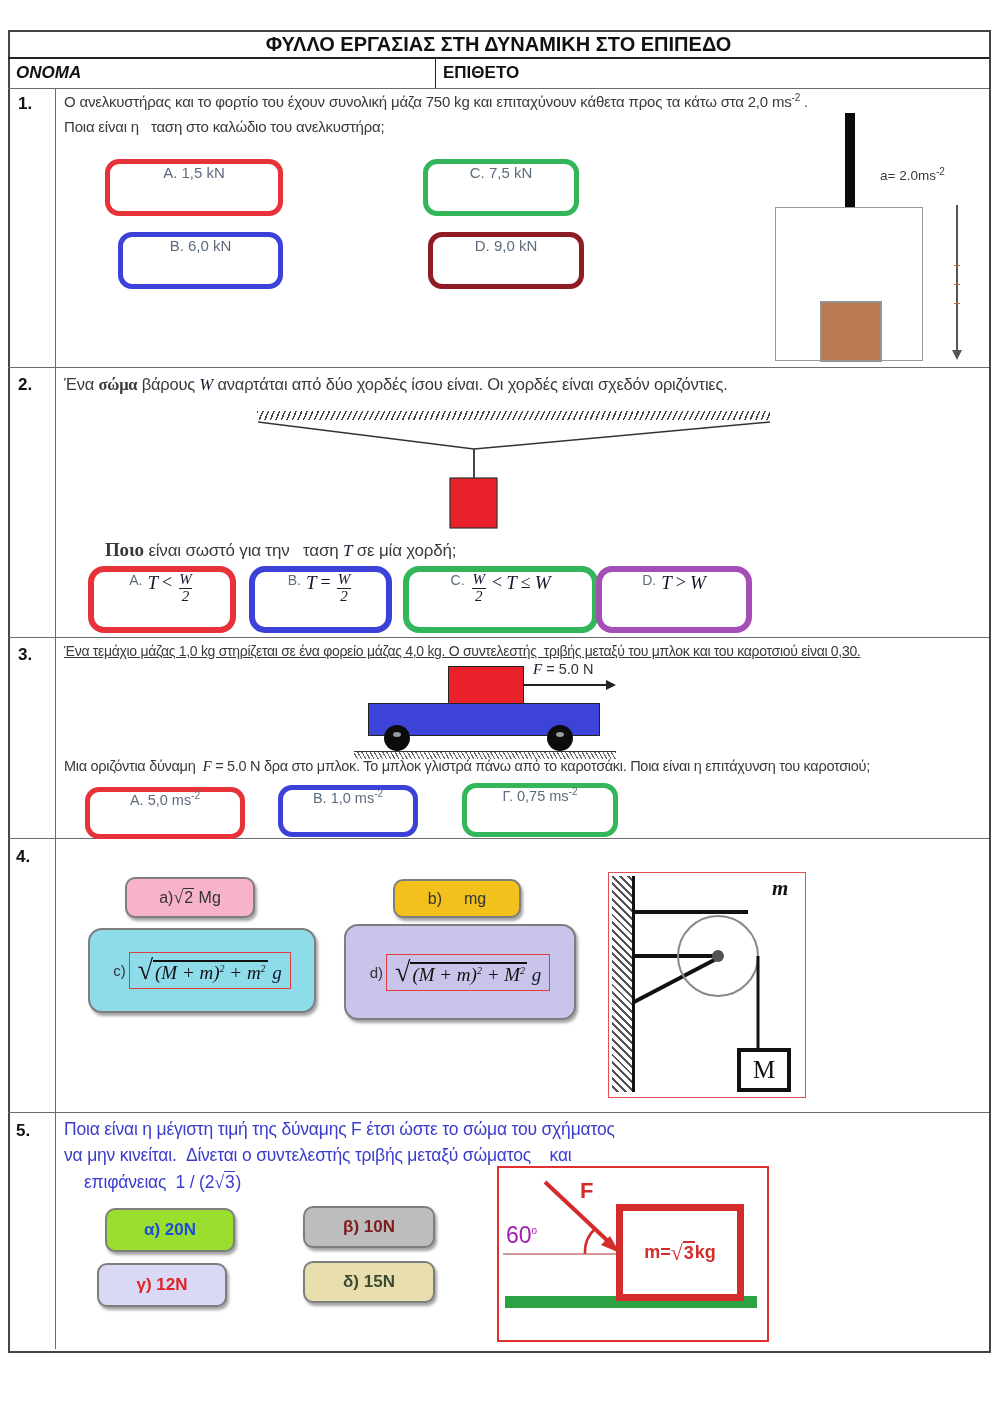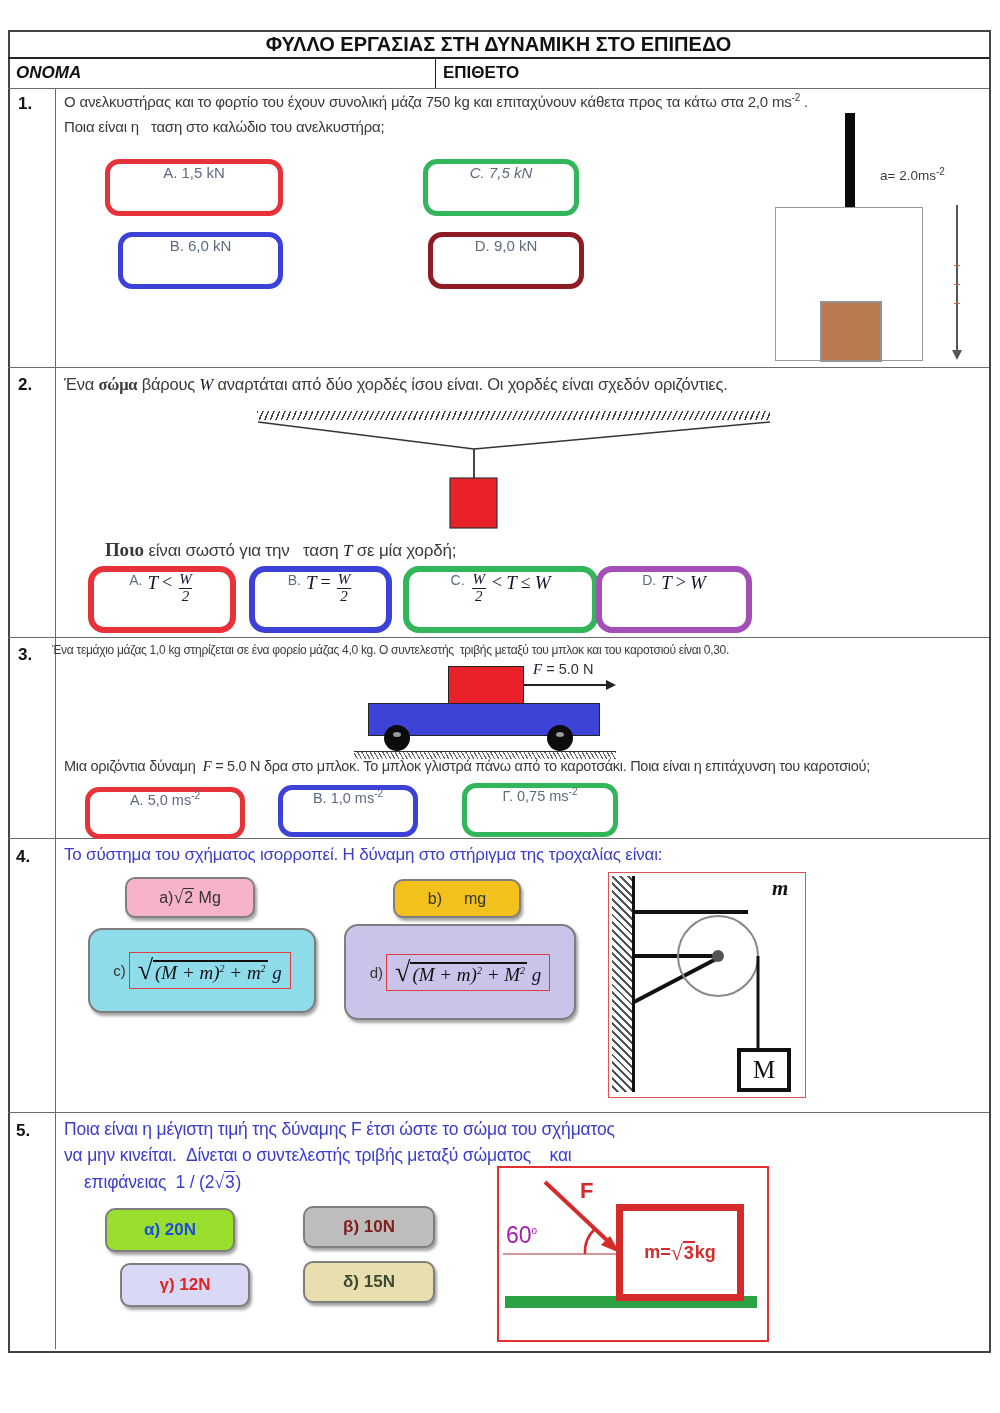--- a/index.html
+++ b/index.html
@@ -68,21 +68,21 @@
 
   <div class="qnum" style="left:18px;top:94px;">1.</div>
   <div class="qtext" style="left:64px;top:93px;">
     <span>Ο ανελκυστήρας και το φορτίο του έχουν συνολική μάζα 750 kg και επιταχύνουν κάθετα προς τα κάτω στα 2,0 ms</span><sup class="sup">-2</sup><span> .</span>
   </div>
   <div class="qtext" style="left:64px;top:118px;">Ποια είναι η &nbsp;&nbsp;ταση στο καλώδιο του ανελκυστήρα;</div>
 
   <div class="opt-outline" style="left: 105px; top: 159px; width: 168px; height: 47px; border-color: rgb(230, 50, 56);">
     <span>A. 1,5 kN</span>
   </div>
-  <div class="opt-outline" style="left: 423px; top: 159px; width: 146px; height: 47px; border-color: rgb(51, 182, 90); font-style: italic;">
+  <div class="opt-outline" style="left: 423px; top: 159px; width: 146px; height: 47px; border-color: rgb(51, 182, 90);">
     <span>C. 7,5 kN</span>
   </div>
   <div class="opt-outline" style="left: 118px; top: 232px; width: 155px; height: 47px; border-color: rgb(60, 65, 216);">
     <span>B. 6,0 kN</span>
   </div>
   <div class="opt-outline" style="left: 428px; top: 232px; width: 146px; height: 47px; border-color: rgb(143, 27, 36);">
     <span>D. 9,0 kN</span>
   </div>
 
   <div class="abs" style="left:845px;top:113px;width:10px;height:96px;background:#0a0a0a;"></div>
@@ -142,21 +142,21 @@
     <span class="mi">W</span>
   </div>
   <div class="opt-outline math" style="left: 596px; top: 566px; width: 144px; height: 55px; border-color: rgb(164, 79, 184);">
     <span class="opt-prefix">D.</span>
     <span class="mi">T</span>
     <span class="mop">&gt;</span>
     <span class="mi">W</span>
   </div>
 
   <div class="qnum" style="left:18px;top:645px;">3.</div>
-  <div class="qtext" style="left:52px;top:643px;font-size:12px;letter-spacing:-0.3px;">Ένα τεμάχιο μάζας 1,0 kg στηρίζεται σε ένα φορείο μάζας 4,0 kg. Ο συντελεστής &nbsp;τριβής μεταξύ του μπλοκ και του καροτσιού είναι 0,30.</div>
+  <div class="qtext" style="left:64px;top:643px;font-size:14px;letter-spacing:-0.3px;text-decoration:underline;">Ένα τεμάχιο μάζας 1,0 kg στηρίζεται σε ένα φορείο μάζας 4,0 kg. Ο συντελεστής &nbsp;τριβής μεταξύ του μπλοκ και του καροτσιού είναι 0,30.</div>
 
   <div class="abs" style="left:448px;top:666px;width:74px;height:38px;background:#e8212a;border:1px solid #222;"></div>
   <div class="abs" style="left:368px;top:703px;width:230px;height:31px;background:#3e43d8;border:1px solid #222;"></div>
   <div class="wheel abs" style="left:384px;top:725px;">
       <span class="hub"></span>
     </div>
   <div class="wheel abs" style="left:547px;top:725px;">
       <span class="hub"></span>
     </div>
   <div class="abs hatch-ground" style="left:354px;top:751px;width:262px;height:7px;"></div>
@@ -174,21 +174,20 @@
     <span><span>Α. 5,0 ms</span><sup class="sup">-2</sup></span>
   </div>
   <div class="opt-outline" style="left: 278px; top: 785px; width: 130px; height: 42px; font-size: 14.5px; border-color: rgb(60, 65, 216);">
     <span><span>Β. 1,0 ms</span><sup class="sup">-2</sup></span>
   </div>
   <div class="opt-outline" style="left: 462px; top: 783px; width: 146px; height: 44px; font-size: 14.5px; border-color: rgb(51, 182, 90);">
     <span><span>Γ. 0,75 ms</span><sup class="sup">-2</sup></span>
   </div>
 
   <div class="qnum" style="left:16px;top:847px;">4.</div>
-  <div class="qtext blue" style="left:64px;top:845px;font-size:17px;">Το σύστημα του σχήματος ισορροπεί. Η δύναμη στο στήριγμα της τροχαλίας είναι:</div>
 
   <div class="opt-fill" style="left: 125px; top: 877px; width: 126px; height: 37px; background-color: rgb(247, 179, 200);">
     <span>a)</span>
       <span class="rad-s">√</span>
       <span class="radbar-s">2</span>
       <span>&nbsp;Mg</span>
   </div>
   <div class="opt-fill" style="left: 393px; top: 879px; width: 124px; height: 35px; background-color: rgb(243, 193, 28);">
     <span style="margin-right:22px;">b)</span>
       <span>mg</span>
@@ -232,21 +231,21 @@
   <div class="qtext blue" style="left:64px;top:1171px;font-size:17.5px;margin-left:20px;">
     <span>επιφάνειας &nbsp;1 / (2</span><span class="rad-s">√</span><span class="radbar-s">3</span><span>)</span>
   </div>
 
   <div class="opt-fill" style="left: 105px; top: 1208px; width: 126px; height: 40px; font-weight: bold; font-size: 17px; background-color: rgb(154, 222, 46); color: #1d4ed8;">
     <span>α) 20N</span>
   </div>
   <div class="opt-fill" style="left: 303px; top: 1206px; width: 128px; height: 38px; font-weight: bold; font-size: 17px; background-color: rgb(189, 189, 189); color: #7f1d1d;">
     <span>β) 10N</span>
   </div>
-  <div class="opt-fill" style="left: 120px; top: 1263px; width: 126px; height: 40px; font-weight: bold; font-size: 17px; background-color: rgb(217, 217, 246); color: rgb(224, 36, 36); justify-content: center;">
+  <div class="opt-fill" style="left: 97px; top: 1263px; width: 126px; height: 40px; font-weight: bold; font-size: 17px; background-color: rgb(217, 217, 246); color: rgb(224, 36, 36); justify-content: center;">
     <span>γ) 12N</span>
   </div>
   <div class="opt-fill" style="left: 303px; top: 1261px; width: 128px; height: 38px; font-weight: bold; font-size: 17px; background-color: rgb(233, 223, 174); color: rgb(60, 74, 51);">
     <span>δ) 15N</span>
   </div>
 
   <div class="abs" style="left:497px;top:1166px;width:268px;height:172px;border:2px solid #e03030;background:#fff;"></div>
   <svg class="abs" style="left:497px;top:1166px;" width="268" height="172" viewBox="0 0 268 172">
     <rect x="8" y="130" width="252" height="12" fill="#2ba344"></rect>
     <line x1="6" y1="88" x2="124" y2="88" stroke="#a33" stroke-width="1.2"></line>

